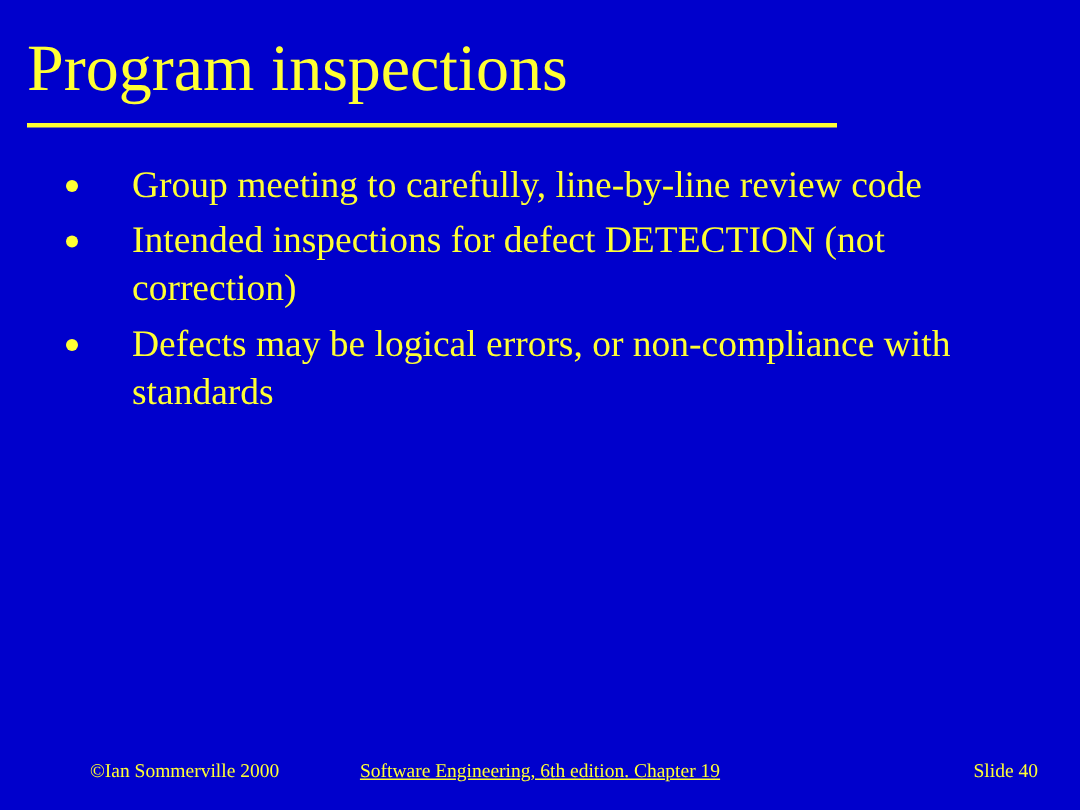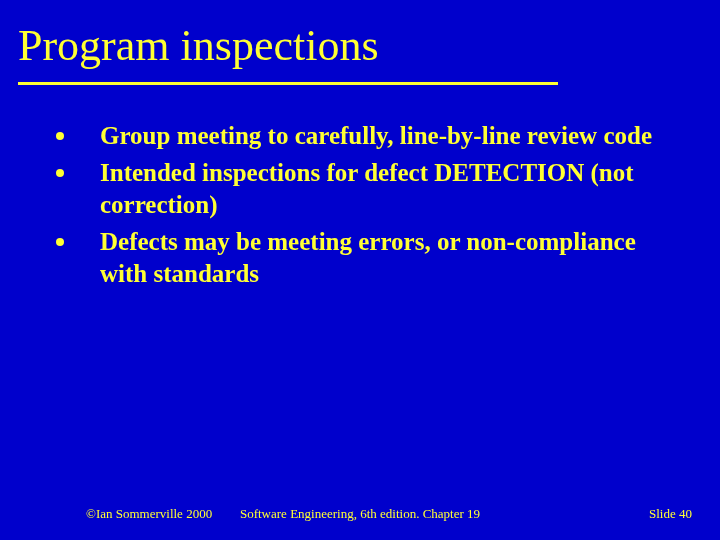--- a/index.html
+++ b/index.html
@@ -35,24 +35,23 @@
     height: 3px;
     background: #ffff33;
   }
   .body {
     position: absolute;
     top: 108px;
     left: 40px;
     right: 40px;
   }
   .body ul {
-    margin: 12px;
+    margin: 0;
     padding: 0;
     list-style: none;
-    font-weight: bold;
   }
   .body li {
     position: relative;
     color: #ffff33;
     font-size: 25px;
     line-height: 1.3;
     padding-left: 48px;
     margin-bottom: 4px;
   }
   .body li::before {
@@ -75,39 +74,39 @@
     align-items: baseline;
     padding: 0 28px 0 60px;
     color: #ffff33;
     font-size: 13px;
   }
   .footer .center {
     position: absolute;
     left: 0;
     right: 0;
     text-align: center;
+    text-decoration: underline;
   }
   .footer .left, .footer .right {
     position: relative;
     z-index: 1;
-    margin-left: 26px;
   }
 </style>
 </head>
 <body>
 
 <div class="slide">
   <div class="title">Program inspections</div>
   <div class="title-underline"></div>
 
   <div class="body">
     <ul>
       <li>Group meeting to carefully, line-by-line review code</li>
       <li>Intended inspections for defect DETECTION (not correction)</li>
-      <li>Defects may be meeting errors, or non-compliance with standards</li>
+      <li>Defects may be logical errors, or non-compliance with standards</li>
     </ul>
   </div>
 
   <div class="footer">
     <span class="left">©Ian Sommerville 2000</span>
     <span class="center">Software Engineering, 6th edition. Chapter 19</span>
     <span class="right">Slide 40</span>
   </div>
 </div>
 

